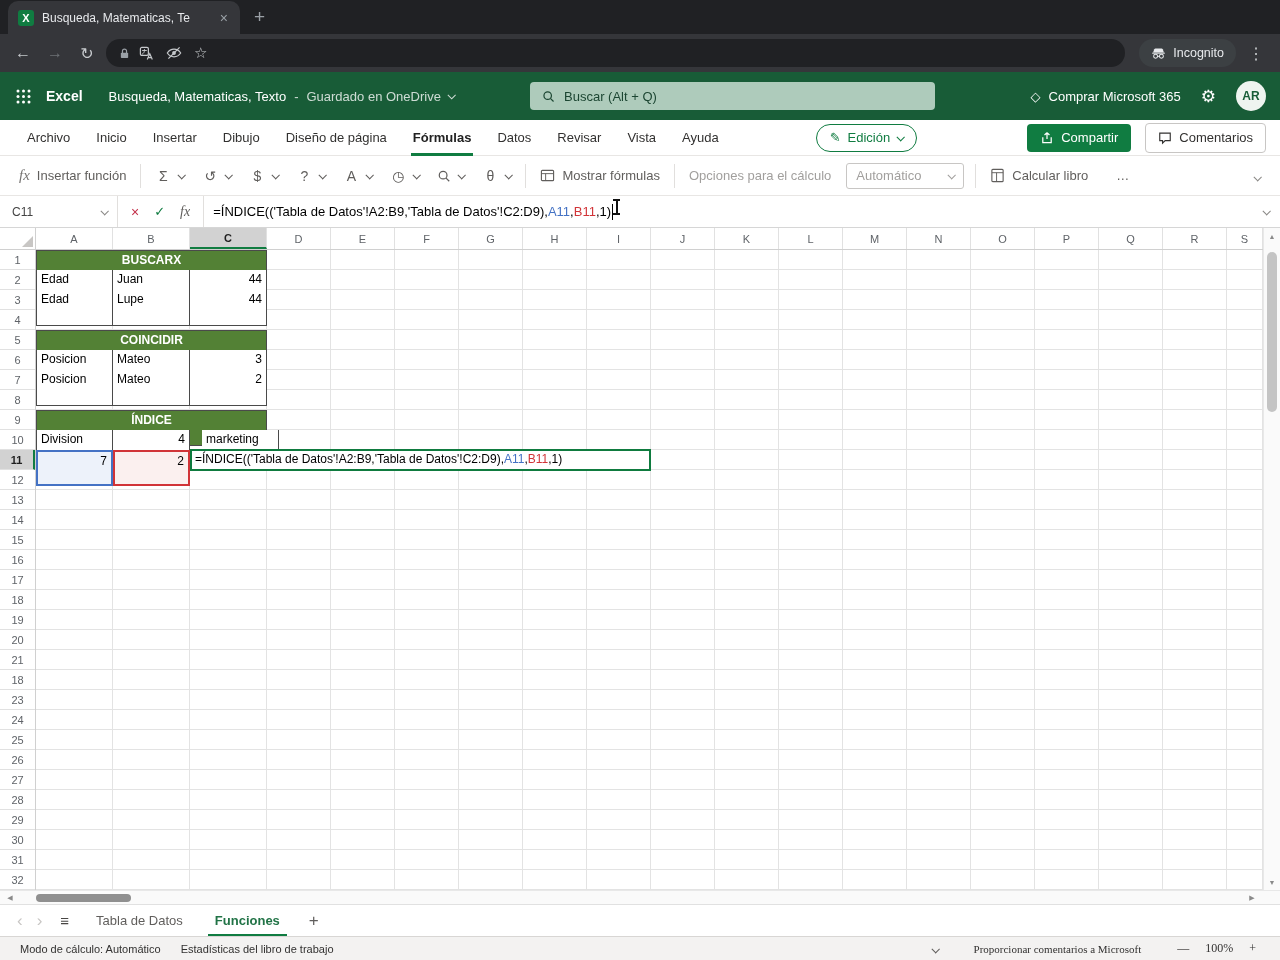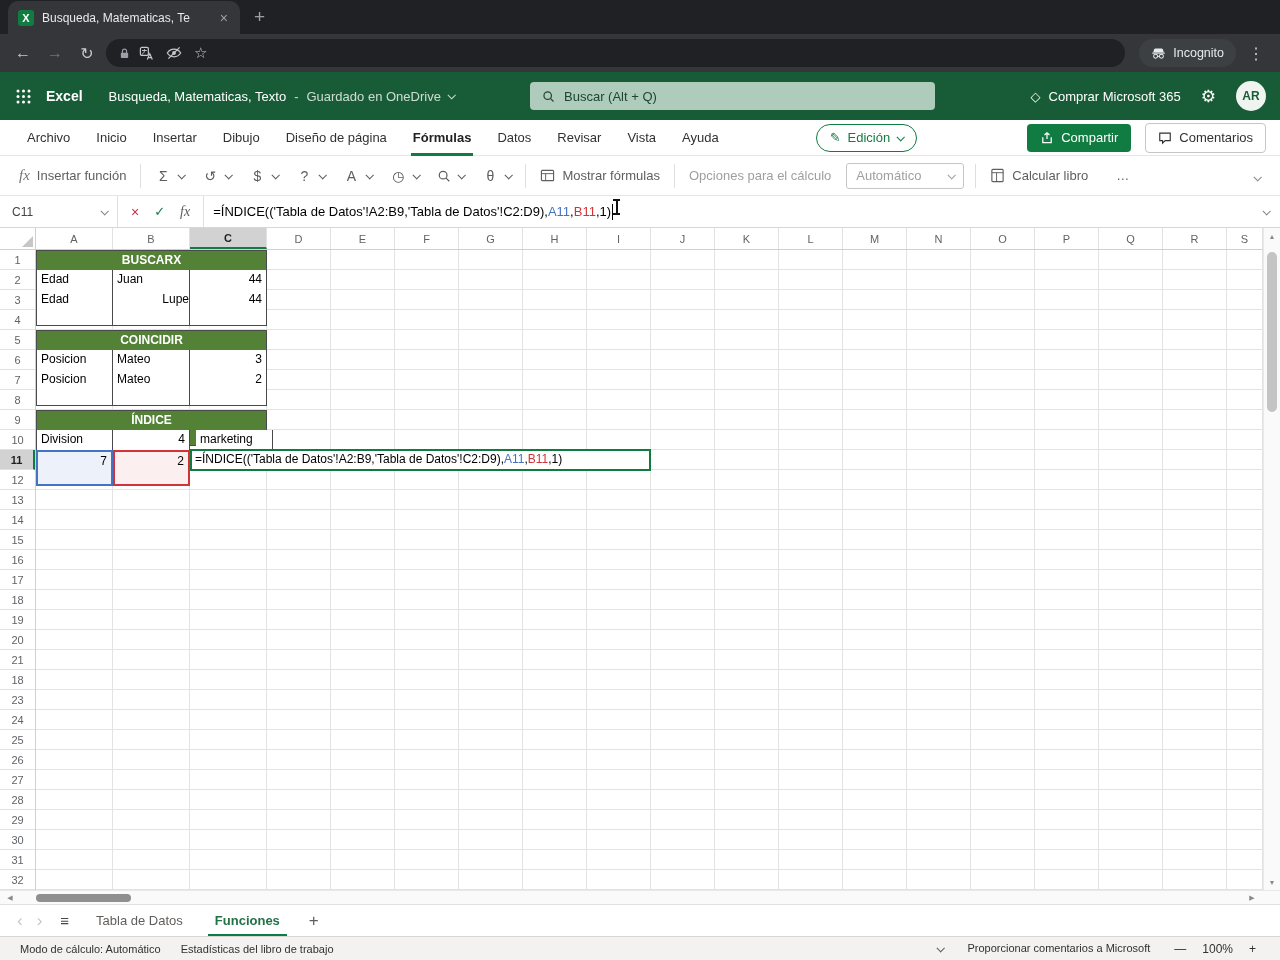--- a/index.html
+++ b/index.html
@@ -106,21 +106,21 @@
   .sheet-nav{color:#C8C6C4;font-size:17px;padding:0 7px;}
   .sheet-menu{color:#484644;font-size:15px;padding:0 11px;}
   .sheettab{padding:0 16px;height:32px;line-height:32px;color:#605E5C;position:relative;white-space:nowrap;}
   .sheettab.active{color:#217346;font-weight:700;}
   .sheettab.active::after{content:"";position:absolute;left:9px;right:9px;bottom:0;height:3px;background:#107C41;}
   .add-sheet{color:#605E5C;font-size:17px;padding:0 13px;}
 
   
   #statusbar{top:936px;height:24px;background:#F3F2F1;border-top:1px solid #D8D6D4;display:flex;align-items:center;font-size:11px;color:#323130;padding:0 10px;}
   .sb-item{padding:0 10px;}
-  .sb-right{margin-left:auto;display:flex;align-items:flex-start;gap:24px;padding-right:14px;}
+  .sb-right{margin-left:auto;display:flex;align-items:center;gap:36px;padding-right:14px;font-family:Liberation Serif, serif;}
   .sb-chev{color:#605E5C;}
   .zoom-group{display:flex;align-items:center;gap:16px;font-size:12px;}
 
   
   .ibeam{position:absolute;left:612px;top:199px;width:9px;height:17px;z-index:50;pointer-events:none;}
   .ibeam::before{content:"";position:absolute;left:4px;top:1px;width:1.5px;height:14px;background:#111;}
   .ibeam::after{content:"";position:absolute;left:1px;top:0;width:7px;height:1.5px;background:#111;box-shadow:0 14px 0 #111;}
 </style>
 </head>
 <body>
@@ -408,33 +408,33 @@
         <div class="vline" style="left: 998px;"></div>
         <div class="vline" style="left: 1062px;"></div>
         <div class="vline" style="left: 1126px;"></div>
         <div class="vline" style="left: 1190px;"></div>
         <div class="vline" style="left: 1226px;"></div>
         <div class="cell header" style="left: 0px; top: 0px; width: 231px;">BUSCARX</div>
         <div class="cell text" style="left: 0px; top: 20px; width: 77px; border-top-width: 0px;">Edad</div>
         <div class="cell text" style="left: 77px; top: 20px; width: 77px; border-left-width: 0px; border-top-width: 0px;">Juan</div>
         <div class="cell number" style="left: 154px; top: 20px; width: 77px; border-left-width: 0px; border-top-width: 0px;">44</div>
         <div class="cell text" style="left: 0px; top: 40px; width: 77px; border-top-width: 0px;">Edad</div>
-        <div class="cell text" style="left: 77px; top: 40px; width: 77px; border-left-width: 0px; border-top-width: 0px; text-align: right;">Lupe</div>
+        <div class="cell text" style="left: 77px; top: 40px; width: 77px; border-left-width: 0px; border-top-width: 0px;">Lupe</div>
         <div class="cell number" style="left: 154px; top: 40px; width: 77px; border-left-width: 0px; border-top-width: 0px;">44</div>
         <div class="cell header" style="left: 0px; top: 80px; width: 231px;">COINCIDIR</div>
         <div class="cell text" style="left: 0px; top: 100px; width: 77px; border-top-width: 0px;">Posicion</div>
         <div class="cell text" style="left: 77px; top: 100px; width: 77px; border-left-width: 0px; border-top-width: 0px;">Mateo</div>
         <div class="cell number" style="left: 154px; top: 100px; width: 77px; border-left-width: 0px; border-top-width: 0px;">3</div>
         <div class="cell text" style="left: 0px; top: 120px; width: 77px; border-top-width: 0px;">Posicion</div>
         <div class="cell text" style="left: 77px; top: 120px; width: 77px; border-left-width: 0px; border-top-width: 0px;">Mateo</div>
         <div class="cell number" style="left: 154px; top: 120px; width: 77px; border-left-width: 0px; border-top-width: 0px;">2</div>
         <div class="cell header" style="left: 0px; top: 160px; width: 231px;">ÍNDICE</div>
         <div class="cell text" style="left: 0px; top: 180px; width: 77px; border-top-width: 0px;">Division</div>
         <div class="cell number" style="left: 77px; top: 180px; width: 77px; border-left-width: 0px; border-top-width: 0px;">4</div>
-        <div class="cell text" style="left: 160px; top: 180px; width: 77px; border-left-width: 0px; border-top-width: 0px;">marketing</div>
+        <div class="cell text" style="left: 166px; top: 180px; width: 77px; border-left-width: 0px; border-top-width: 0px;">marketing</div>
         <div class="cell number sel-blue" style="left: 0px; top: 200px; width: 77px;">7</div>
         <div class="cell number sel-red" style="left: 77px; top: 200px; width: 77px;">2</div>
         <div class="edit-overlay" style="left: 154px; top: 199px; width: 461px;"><span>=ÍNDICE(('Tabla de Datos'!A2:B9,'Tabla de Datos'!C2:D9),</span><span class="ref-blue">A11</span><span>,</span><span class="ref-red">B11</span><span>,1)</span></div>
       </div>
     <div id="vscroll">
       <span class="vs-arrow" style="top:0;">▲</span>
       <div class="vs-thumb"></div>
       <span class="vs-arrow" style="bottom:0;">▼</span>
     </div>
   </div>

